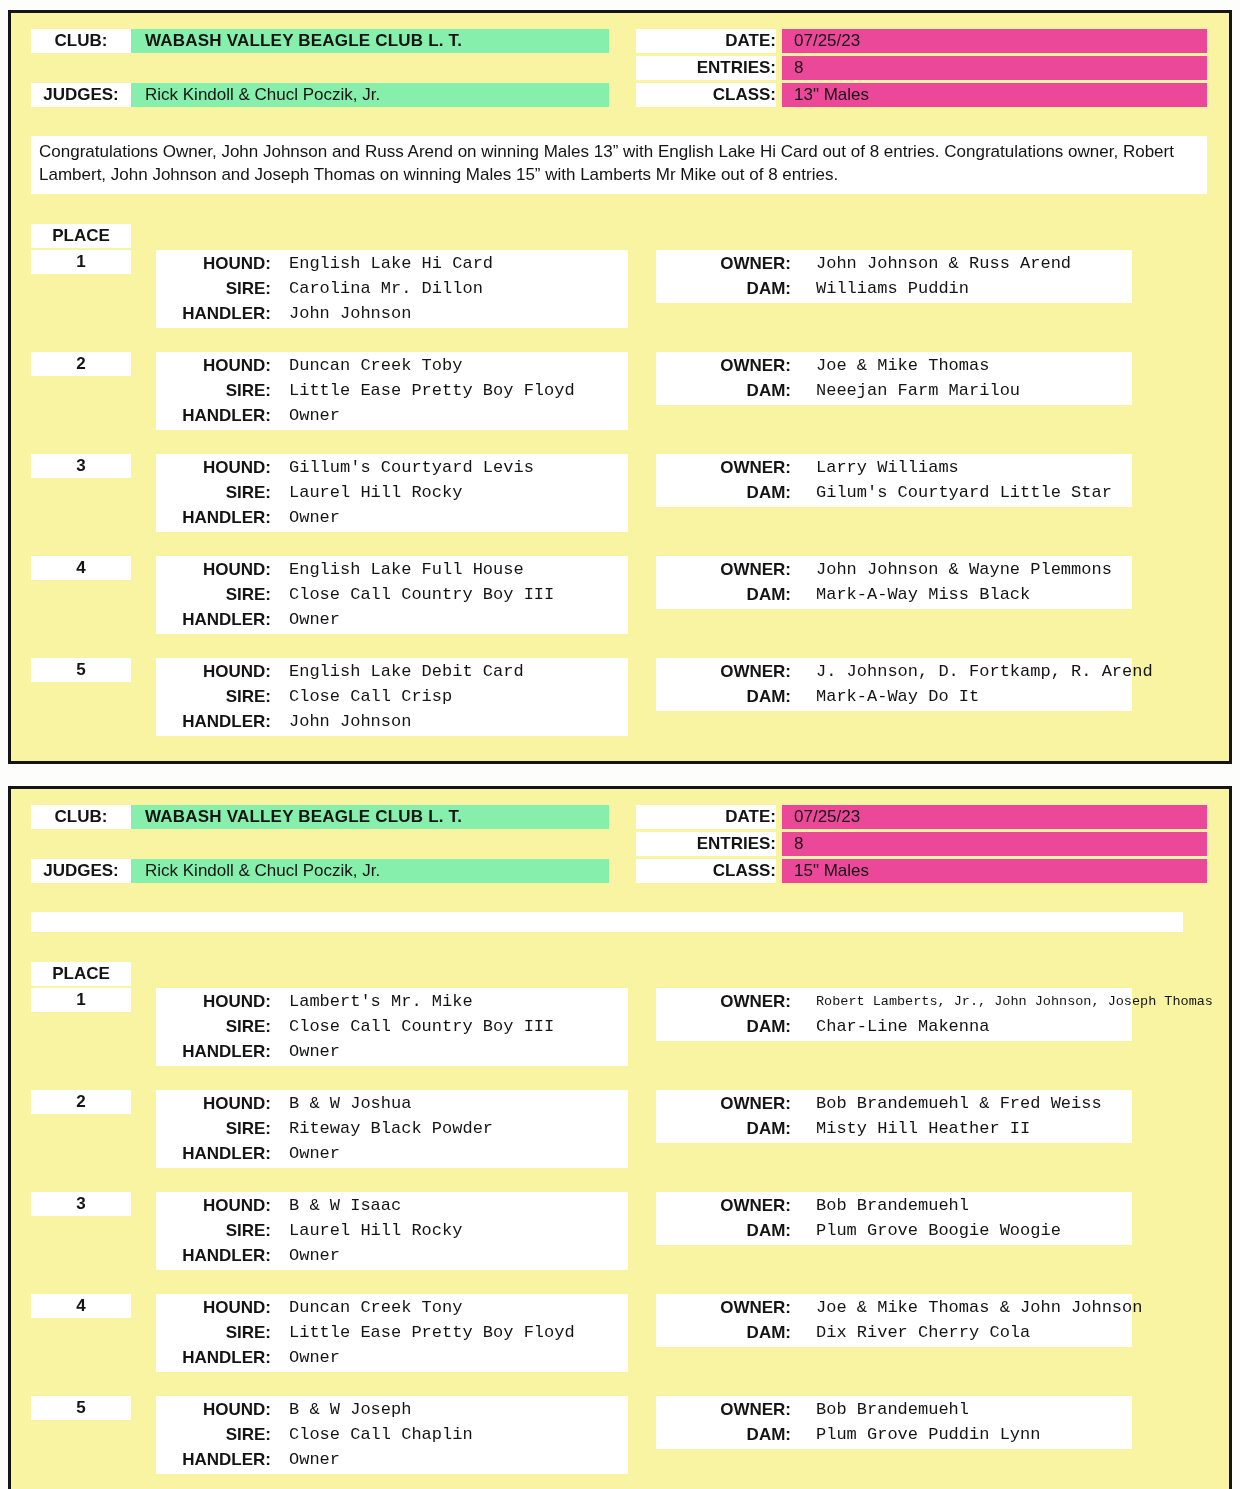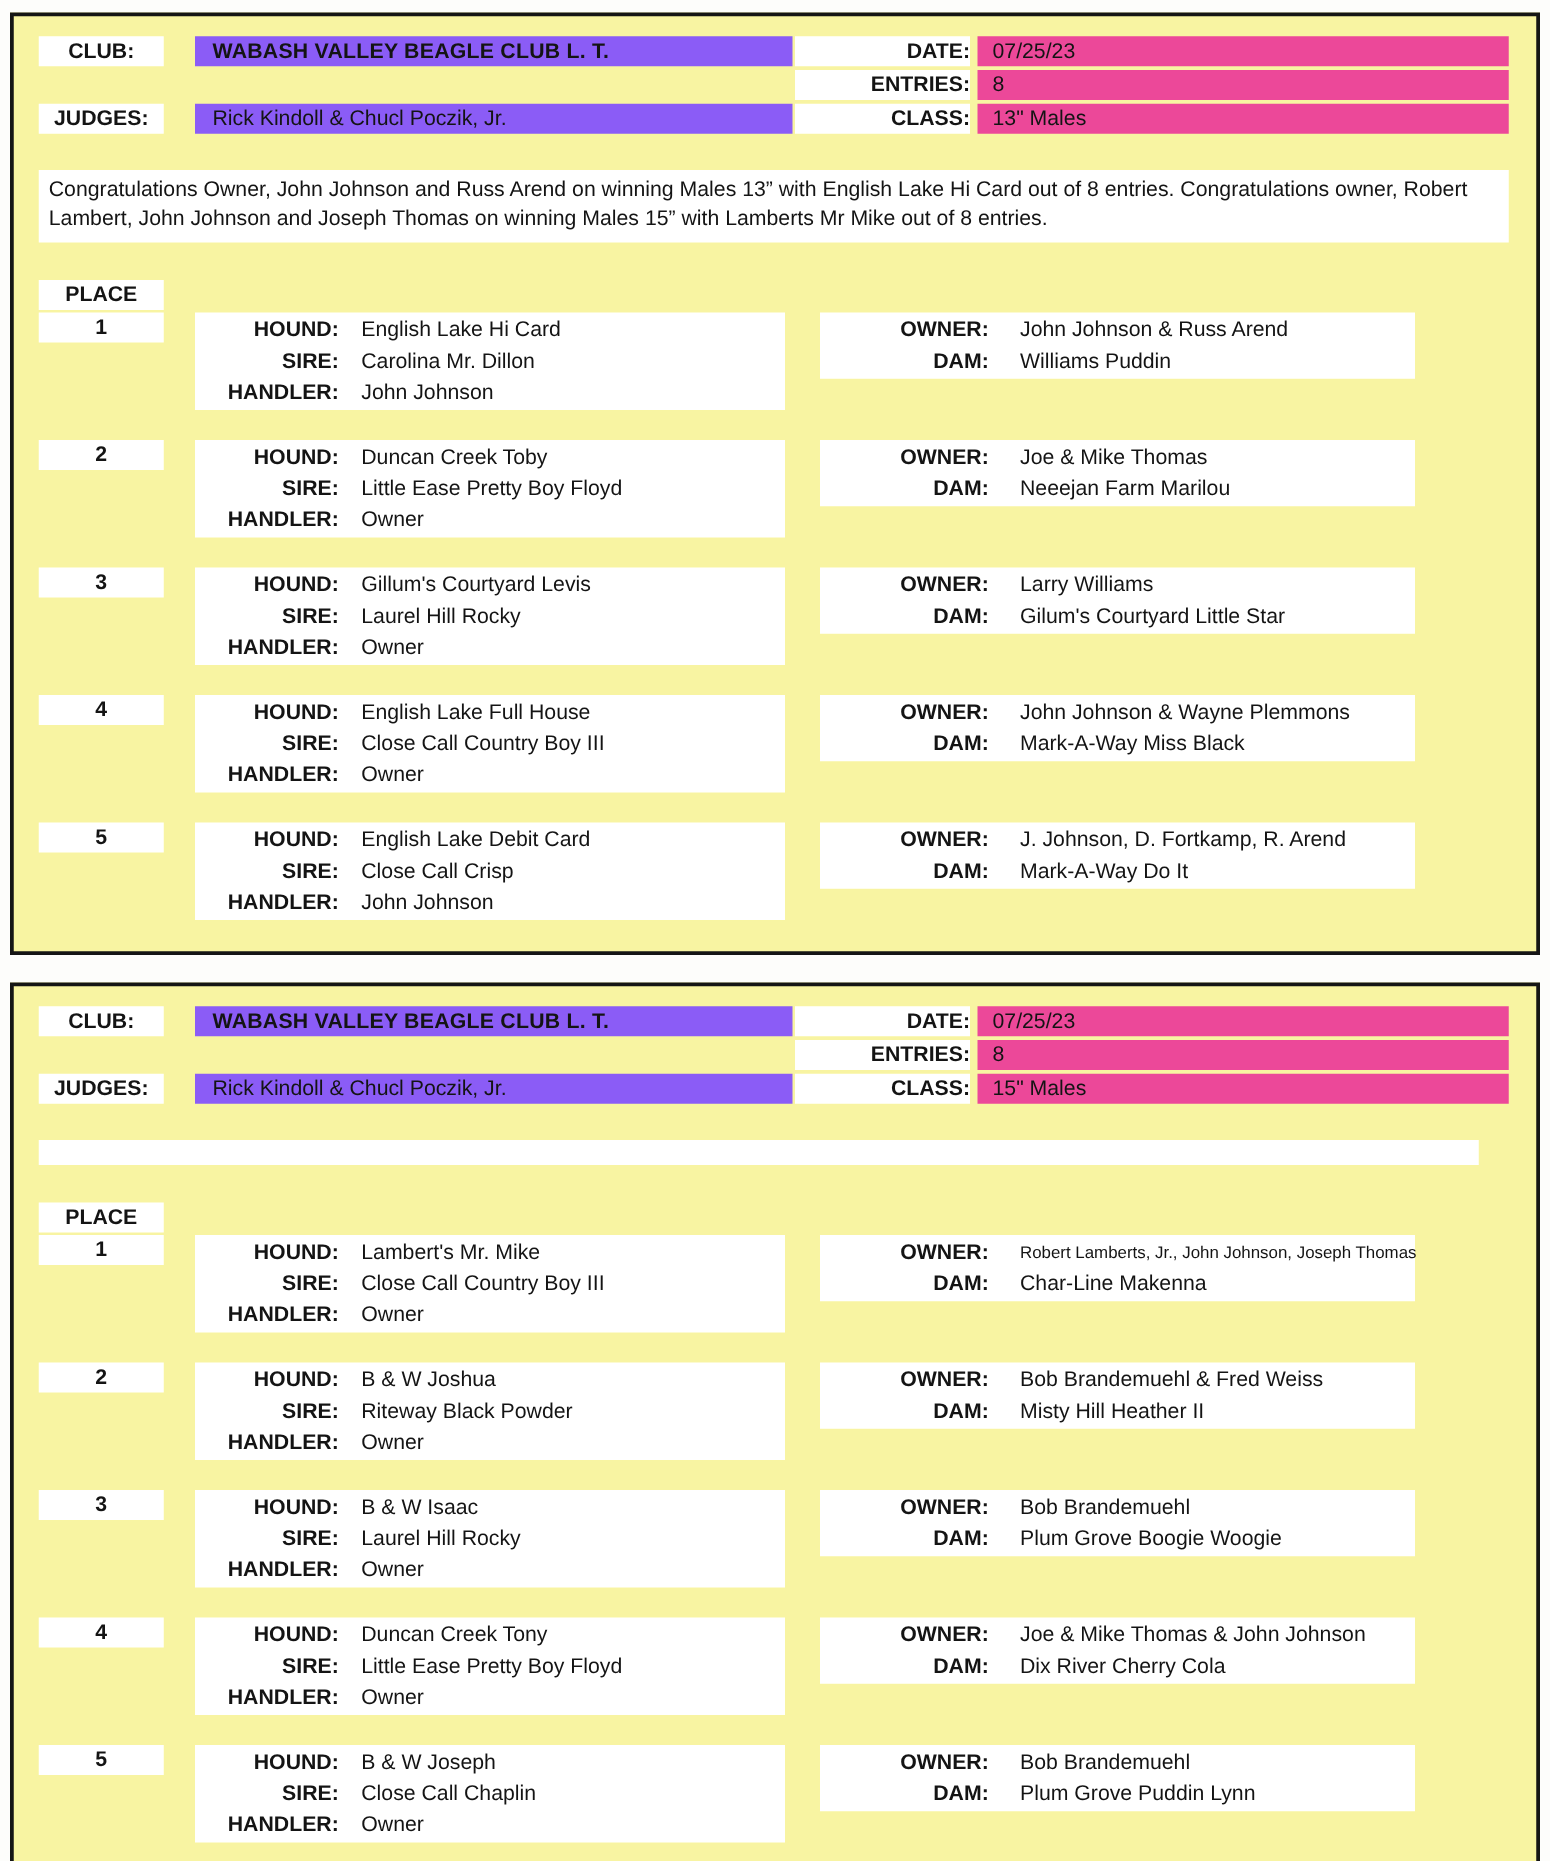--- a/index.html
+++ b/index.html
@@ -22,21 +22,21 @@
   .header { display: flex; align-items: center; }
   .h-left { width: 605px; flex: 0 0 605px; }
   .h-right { flex: 1; }
   .h-row { display: flex; height: 24px; margin-bottom: 3px; align-items: stretch; }
   .h-row.spacer { background: transparent; }
   .label-box {
     background: #fff; width: 100px; flex: 0 0 100px;
     font-weight: bold; text-align: center; line-height: 24px;
   }
   .value-box {
-    background: #8b5cf6; margin-left: 25px; width: 478px;
+    background: #86efac; width: 478px;
     padding-left: 14px; line-height: 24px;
   }
   .value-box.club { font-weight: bold; letter-spacing: 0.2px; }
   .rlabel {
     background: #fff; width: 140px; flex: 0 0 140px;
     font-weight: bold; text-align: right; padding-right: 0; line-height: 24px;
   }
   .rvalue {
     background: #ec4899; margin-left: 6px; flex: 1;
     padding-left: 12px; line-height: 24px;
@@ -57,21 +57,21 @@
   .wbox { background: #fff; }
   .place-num {
     position: absolute; left: 0; top: 0; width: 100px; height: 24px;
     line-height: 24px; text-align: center; font-weight: bold;
   }
   .detail-left { position: absolute; left: 125px; top: 0; width: 472px; padding: 1px 0 2px 0; }
   .detail-right { position: absolute; left: 625px; top: 0; width: 476px; padding: 1px 0 2px 15px; }
   .drow { display: flex; line-height: 25px; }
   .dlabel { flex: 0 0 115px; width: 115px; text-align: right; font-weight: bold; }
   .detail-right .dlabel { flex: 0 0 120px; width: 120px; }
-  .dvalue { padding-left: 18px; white-space: nowrap; }
+  .dvalue { padding-left: 18px; white-space: nowrap; font-family: Liberation Mono, monospace; }
   .detail-right .dvalue { padding-left: 25px; }
   .small-text { font-size: 13.5px; }
 </style>
 </head>
 <body>
 
 <div class="page">
 
   <section class="panel">
     <div class="header">

